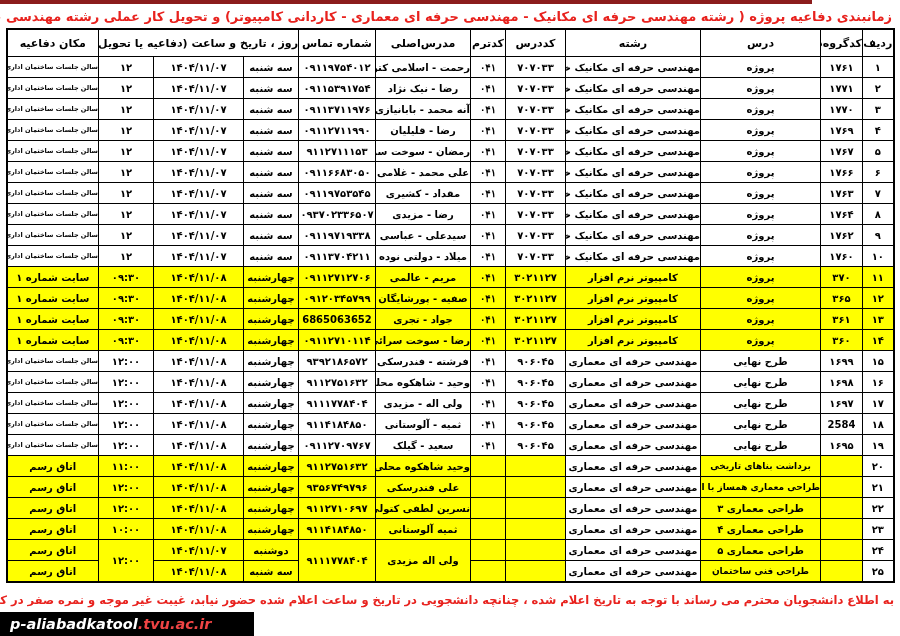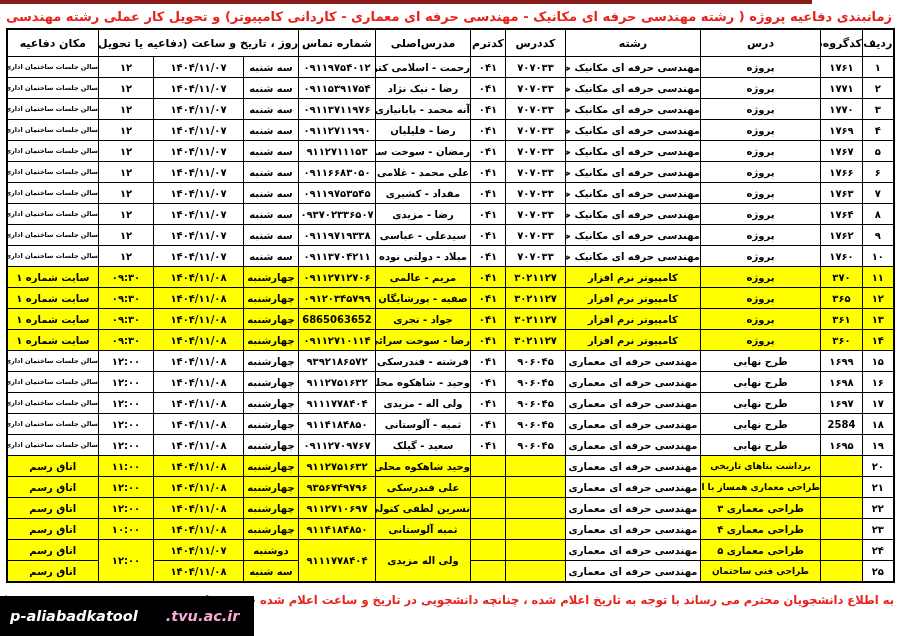--- a/index.html
+++ b/index.html
@@ -22,40 +22,40 @@
   }
   table.schedule thead th{height:26px;font-size:11px;}
   table.schedule tbody td{height:20px;font-size:10px;}
   th.th-group{font-size:6.5px;}
   td.c-no{font-size:10px;}
   td.c-group{font-size:9.5px;margin-top:28px;}
   td.c-course{font-size:10.5px;}
   td.c-course.long{font-size:9px;}
   td.c-major{font-size:9px;}
   td.c-code{font-size:9.5px;}
-  td.c-term{font-size:9.5px;}
+  td.c-term{font-size:9.5px;font-family:Liberation Serif, serif;}
   td.c-inst{font-size:9px;}
   td.c-phone{font-size:9px;letter-spacing:0;margin-left:10px;}
   td.c-day{font-size:9.5px;}
   td.c-date{font-size:10px;}
   td.c-time{font-size:10px;}
   td.c-place{font-size:9.5px;}
   td.c-place.xs{font-size:6.5px;}
   td.yellow{background:#ffff00;}
   .notice{
     direction:rtl;text-align:center;color:#e8221e;font-weight:bold;
     font-size:11.5px;margin-top:10px;padding:0 6px;white-space:nowrap;
   }
   .watermark{
-    position:absolute;left:0;bottom:0;height:40px;background:#000;
+    position:absolute;left:0;bottom:0;height:24px;background:#000;
     display:flex;align-items:center;padding:0 14px 0 10px;
     font-style:italic;font-weight:bold;font-size:14.5px;min-width:230px;
   }
   .watermark .wm-white{color:#ffffff;}
-  .watermark .wm-red{color:#f9a8d4;padding-left:28px;}
+  .watermark .wm-red{color:#ef4444;}
 </style>
 </head>
 <body>
 
 <div class="top-red-line"></div>
 
 <div class="page-title">زمانبندی دفاعیه پروژه ( رشته مهندسی حرفه ای مکانیک - مهندسی حرفه ای معماری - کاردانی کامپیوتر) و تحویل کار عملی رشته مهندسی حرفه ای معماری</div>
 
 <table class="schedule">
   <colgroup>

